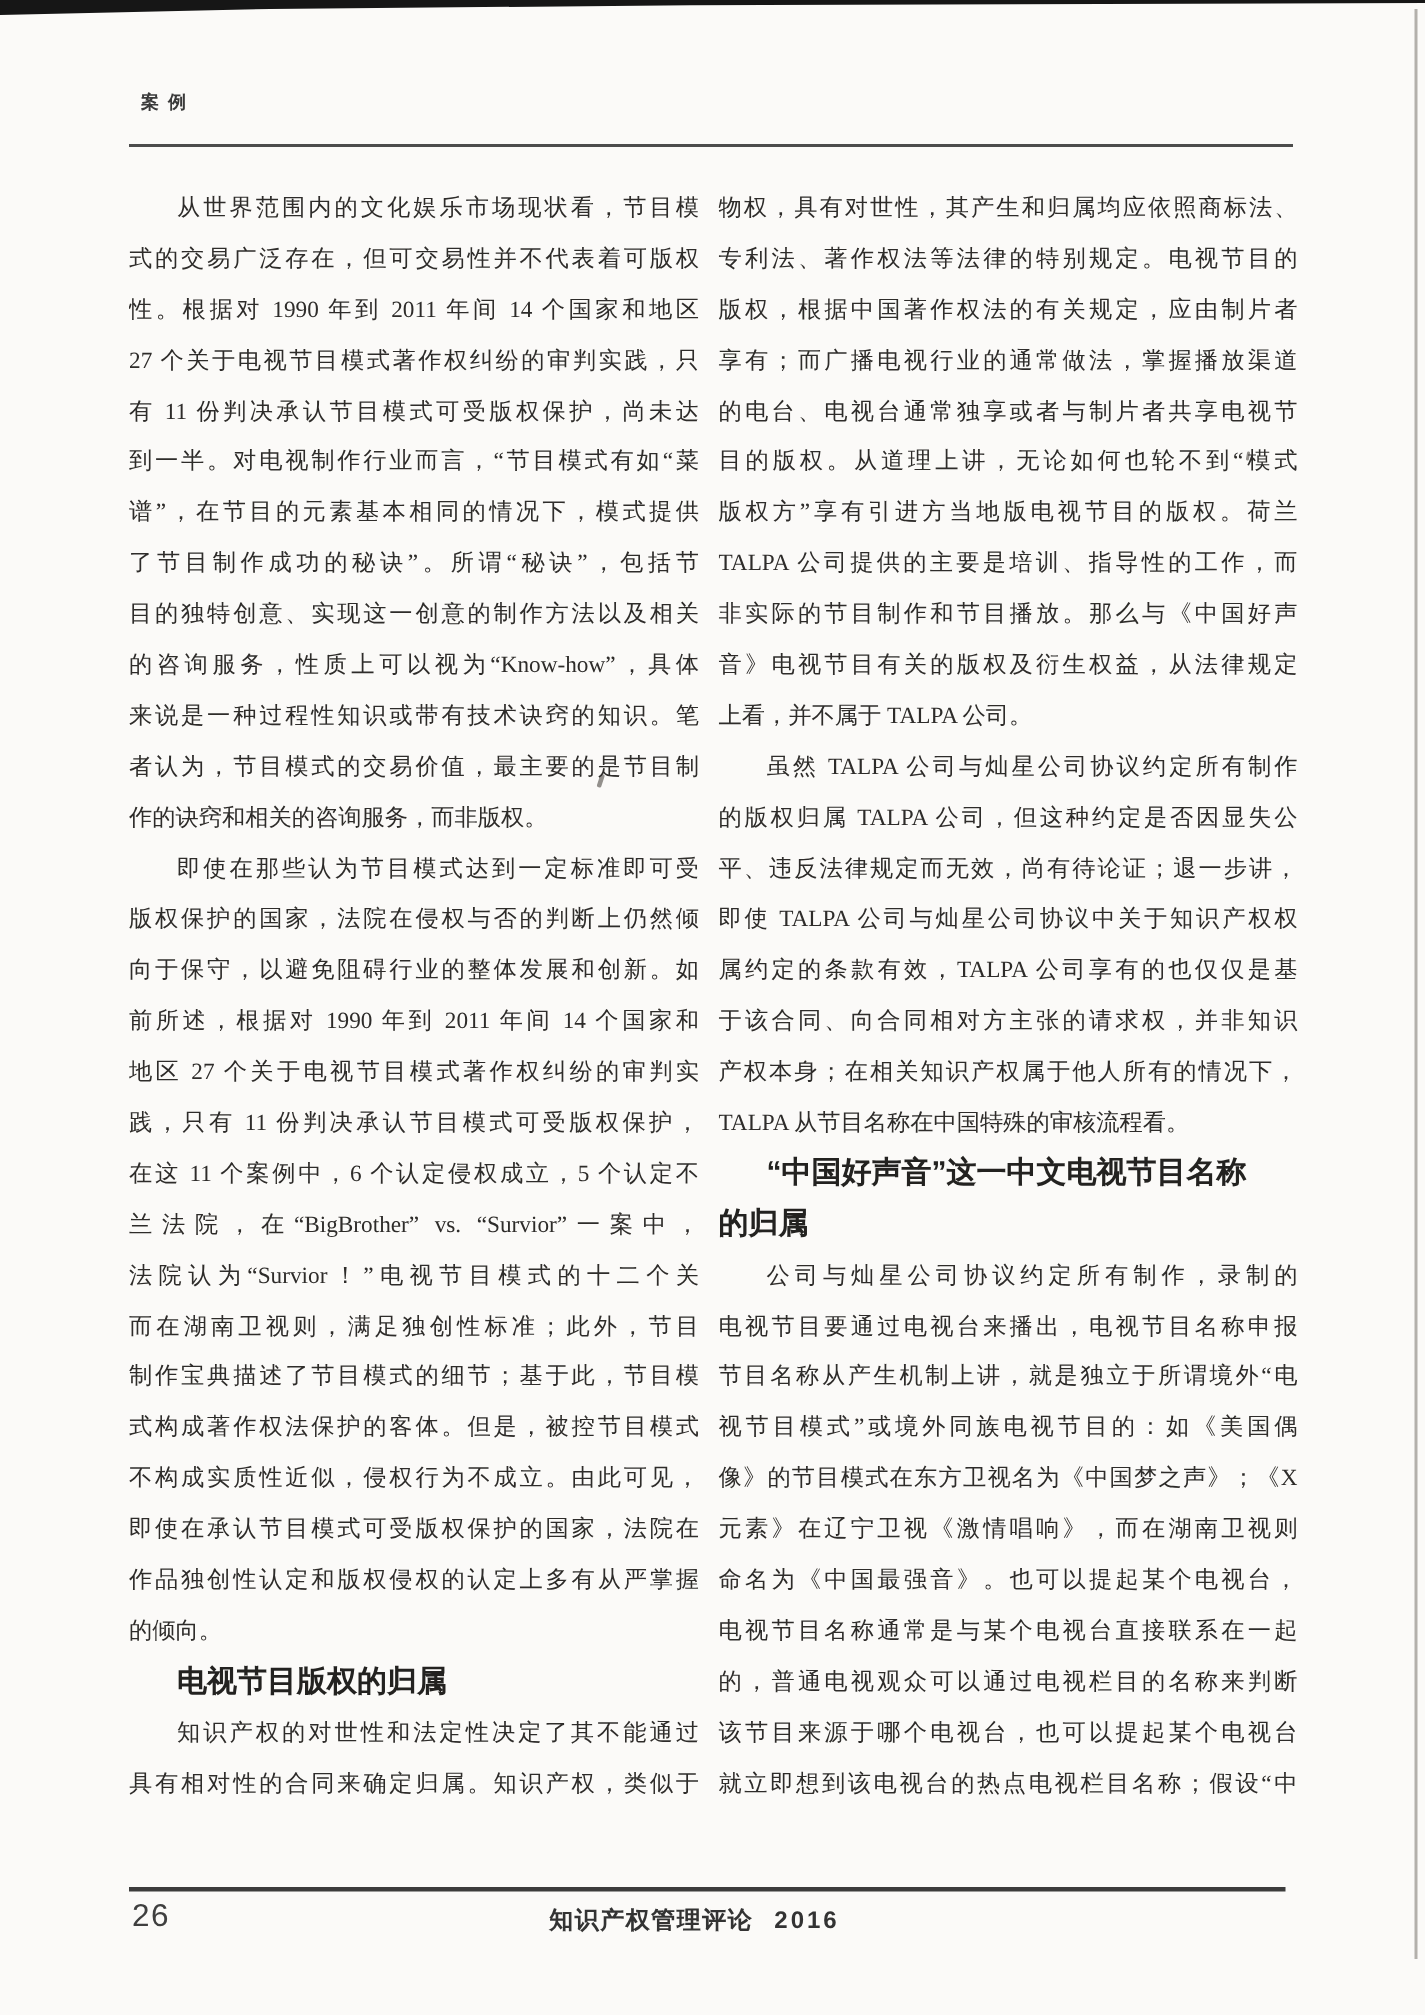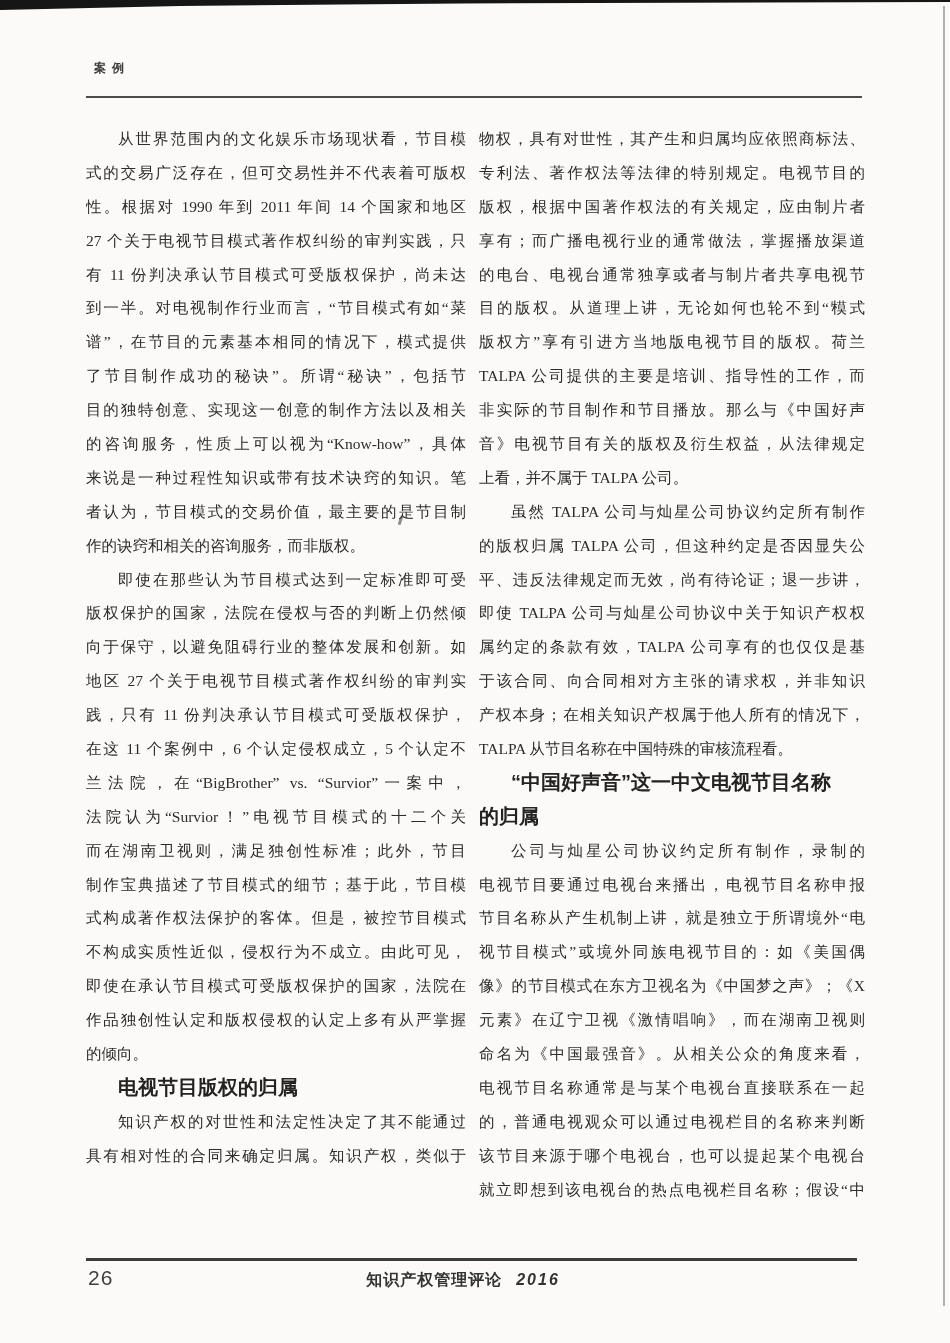--- a/index.html
+++ b/index.html
@@ -49,21 +49,21 @@
     position:absolute;left:88px;top:1266px;
     font-family:"Liberation Sans","DejaVu Sans",sans-serif;
     font-size:21px;color:#3f3f3f;letter-spacing:1px;
   }
   .journal-line{
     position:absolute;left:0;top:1270px;width:950px;
     text-align:center;transform:translateX(-12px);
     font-family:"Liberation Sans","DejaVu Sans",sans-serif;
     font-weight:bold;font-size:16px;color:#333;letter-spacing:1px;
   }
-  .journal-line .year{margin-left:14px;letter-spacing:2px;font-style:italic;}
+  .journal-line .year{margin-left:14px;letter-spacing:2px;}
 </style>
 </head>
 <body>
 
 <div class="page">
 
   <svg class="top-edge" viewBox="0 0 950 12" xmlns="http://www.w3.org/2000/svg" preserveAspectRatio="none">
     <polygon points="0,0 950,0 950,2 460,3.5 180,6 0,10" fill="#161616"></polygon>
   </svg>
   <div class="right-edge"></div>
@@ -83,20 +83,21 @@
       <div class="line just">谱”，在节目的元素基本相同的情况下，模式提供</div>
       <div class="line just">了节目制作成功的秘诀”。所谓“秘诀”，包括节</div>
       <div class="line just">目的独特创意、实现这一创意的制作方法以及相关</div>
       <div class="line just">的咨询服务，性质上可以视为“Know-how”，具体</div>
       <div class="line just">来说是一种过程性知识或带有技术诀窍的知识。笔</div>
       <div class="line just">者认为，节目模式的交易价值，最主要的是节目制</div>
       <div class="line">作的诀窍和相关的咨询服务，而非版权。</div>
       <div class="line just indent">即使在那些认为节目模式达到一定标准即可受</div>
       <div class="line just">版权保护的国家，法院在侵权与否的判断上仍然倾</div>
       <div class="line just">向于保守，以避免阻碍行业的整体发展和创新。如</div>
+      <div class="line just">前所述，根据对 1990 年到 2011 年间 14 个国家和</div>
       <div class="line just">地区 27 个关于电视节目模式著作权纠纷的审判实</div>
       <div class="line just">践，只有 11 份判决承认节目模式可受版权保护，</div>
       <div class="line just">在这 11 个案例中，6 个认定侵权成立，5 个认定不</div>
       <div class="line just">兰法院，在“BigBrother” vs. “Survior”一案中，</div>
       <div class="line just">法院认为“Survior！”电视节目模式的十二个关</div>
       <div class="line just">而在湖南卫视则，满足独创性标准；此外，节目</div>
       <div class="line just">制作宝典描述了节目模式的细节；基于此，节目模</div>
       <div class="line just">式构成著作权法保护的客体。但是，被控节目模式</div>
       <div class="line just">不构成实质性近似，侵权行为不成立。由此可见，</div>
       <div class="line just">即使在承认节目模式可受版权保护的国家，法院在</div>
@@ -127,21 +128,21 @@
       <div class="line just">产权本身；在相关知识产权属于他人所有的情况下，</div>
       <div class="line">TALPA 从节目名称在中国特殊的审核流程看。</div>
       <div class="line heading indent">“中国好声音”这一中文电视节目名称</div>
       <div class="line heading">的归属</div>
       <div class="line just indent">公司与灿星公司协议约定所有制作，录制的</div>
       <div class="line just">电视节目要通过电视台来播出，电视节目名称申报</div>
       <div class="line just">节目名称从产生机制上讲，就是独立于所谓境外“电</div>
       <div class="line just">视节目模式”或境外同族电视节目的：如《美国偶</div>
       <div class="line just">像》的节目模式在东方卫视名为《中国梦之声》；《X</div>
       <div class="line just">元素》在辽宁卫视《激情唱响》，而在湖南卫视则</div>
-      <div class="line just">命名为《中国最强音》。从相关公众的角度来看，</div>
+      <div class="line just">命名为《中国最强音》。也可以提起某个电视台，</div>
       <div class="line just">电视节目名称通常是与某个电视台直接联系在一起</div>
       <div class="line just">的，普通电视观众可以通过电视栏目的名称来判断</div>
       <div class="line just">该节目来源于哪个电视台，也可以提起某个电视台</div>
       <div class="line just">就立即想到该电视台的热点电视栏目名称；假设“中</div>
     </div>
 
   <div class="footer-rule"></div>
   <div class="page-number">26</div>
   <div class="journal-line">
     <span>知识产权管理评论</span><span class="year">2016</span>

